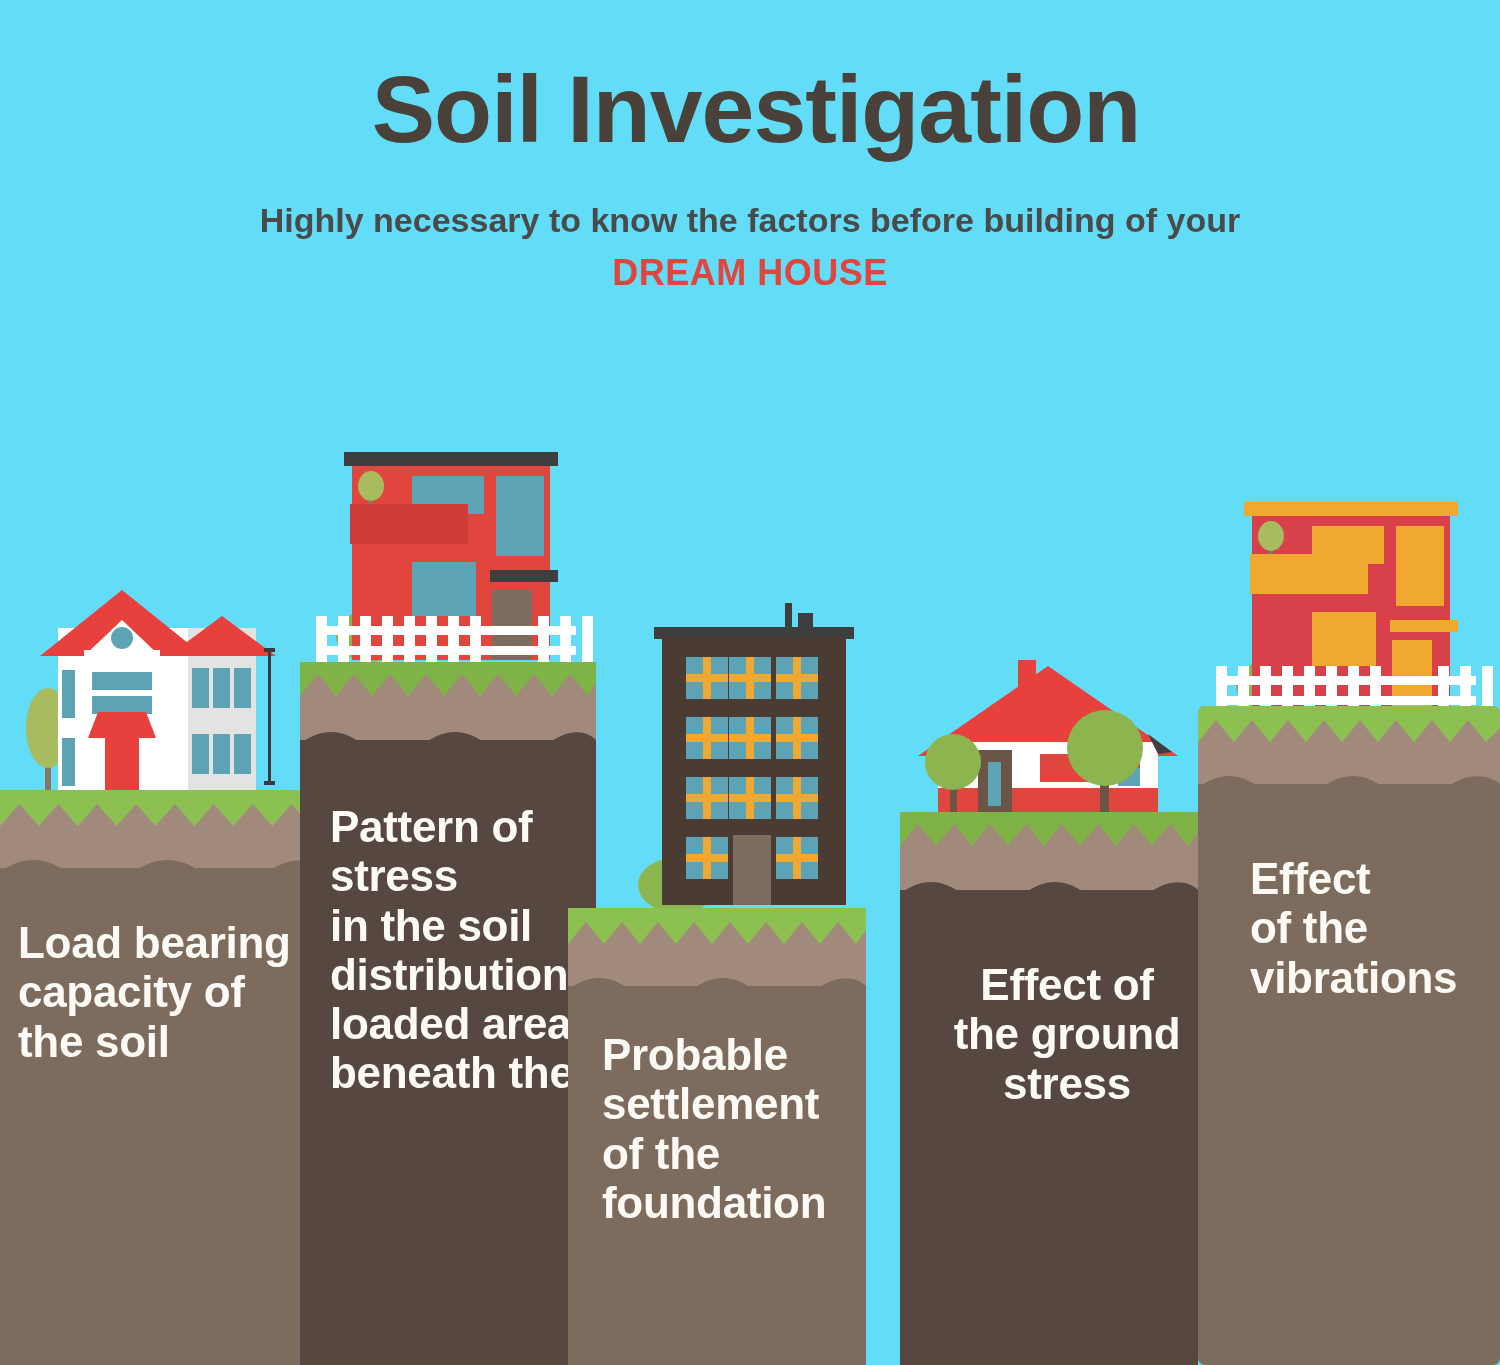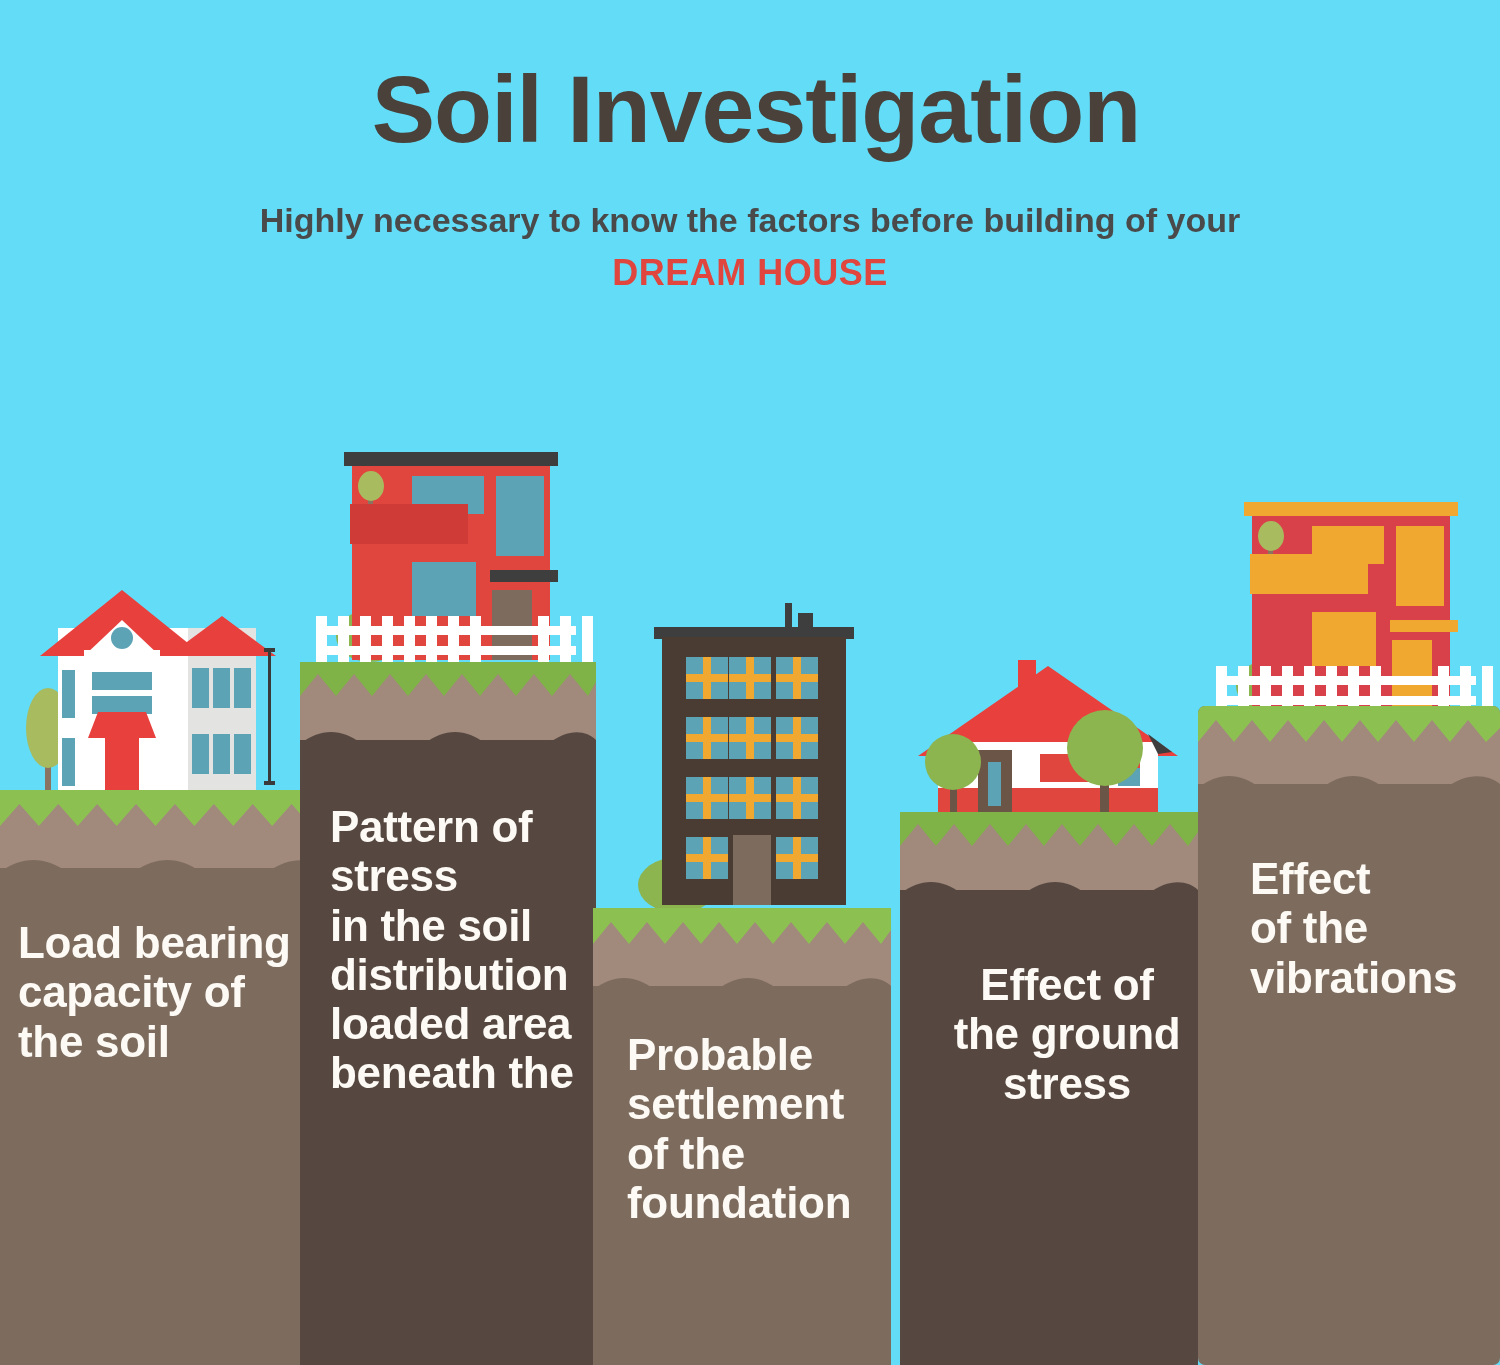--- a/index.html
+++ b/index.html
@@ -221,21 +221,21 @@
       <rect x="103" y="242" width="8" height="42" fill="#f0a830"></rect>
         <rect x="86" y="259" width="42" height="8" fill="#f0a830"></rect>
       <rect x="176" y="242" width="42" height="42" fill="#5ba3b5"></rect>
       <rect x="193" y="242" width="8" height="42" fill="#f0a830"></rect>
         <rect x="176" y="259" width="42" height="8" fill="#f0a830"></rect>
     </g>
 
     <rect x="133" y="240" width="38" height="70" fill="#7d6c5e"></rect>
   </svg>
 
-  <div class="col" style="left:593px;top:908px;width:298px;height:457px;">
+  <div class="col" style="left:568px;top:908px;width:298px;height:457px;">
     <div class="body" style="background:#7d6c5e"></div>
     <div class="soilcap">
       <div class="grass"></div>
       <svg class="zig" viewBox="0 0 298 78" preserveAspectRatio="none">
         <polygon fill="#a1897c" points="0,78 0,36 18,14 36,36 54,14 72,36 90,14 108,36 126,14 144,36 162,14 180,36 198,14 216,36 234,14 252,36 270,14 288,36 298,22 298,78"></polygon>
       </svg>
       <svg class="wave" viewBox="0 0 298 48" preserveAspectRatio="none">
         <path fill="#7d6c5e" d="M0,22 C20,6 42,6 62,22 C82,38 104,38 124,22 C144,6 166,6 186,22 C206,38 228,38 248,22 C268,6 288,8 298,18 L298,48 L0,48 Z"></path>
       </svg>
     </div>

